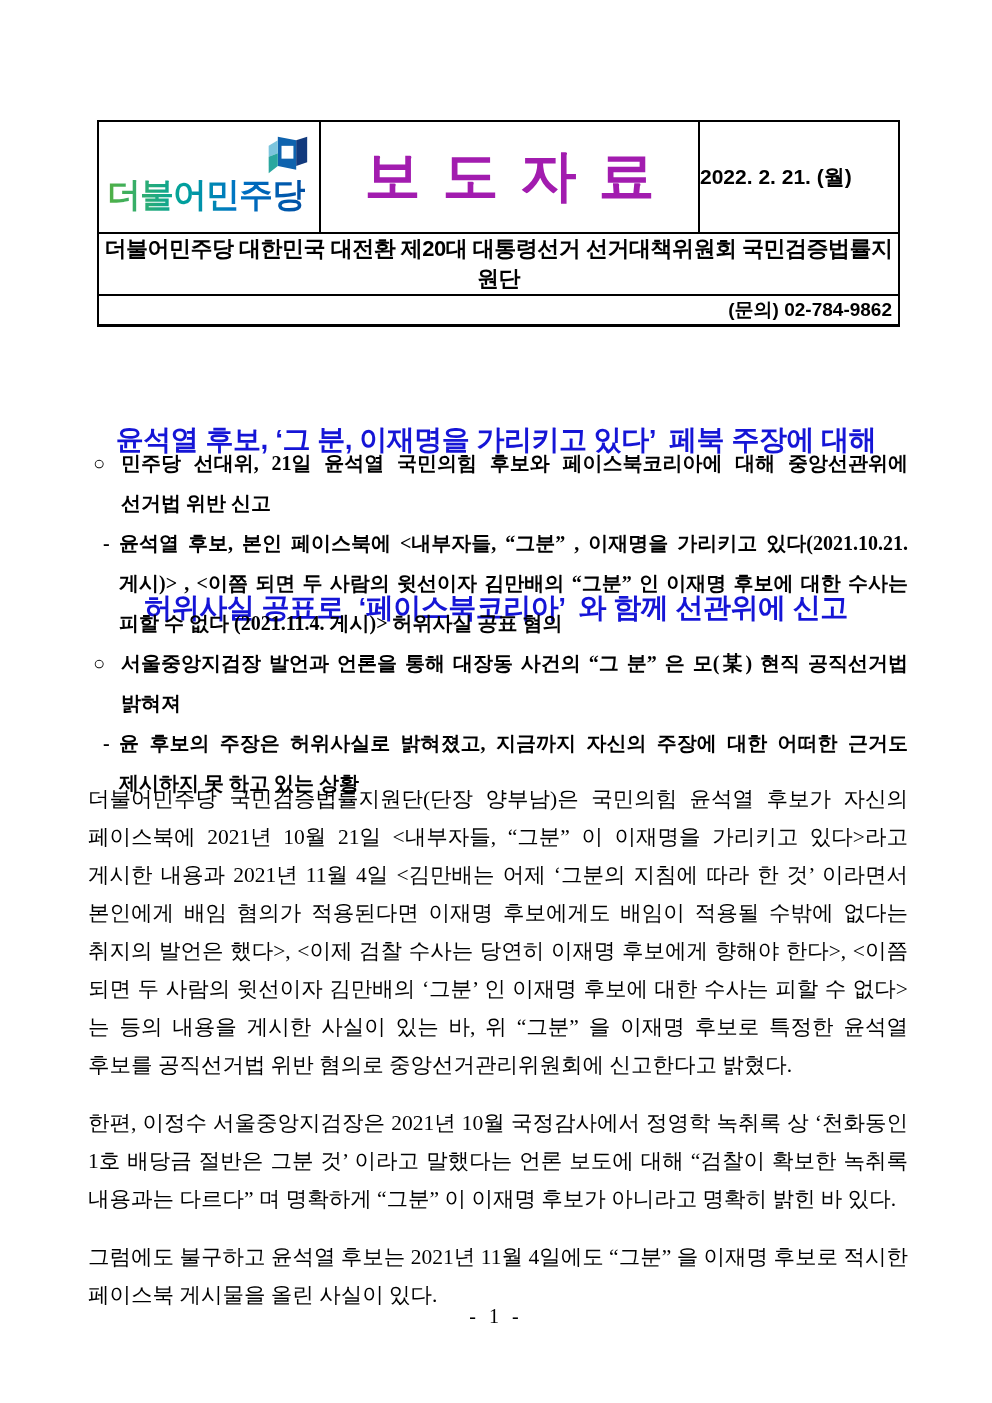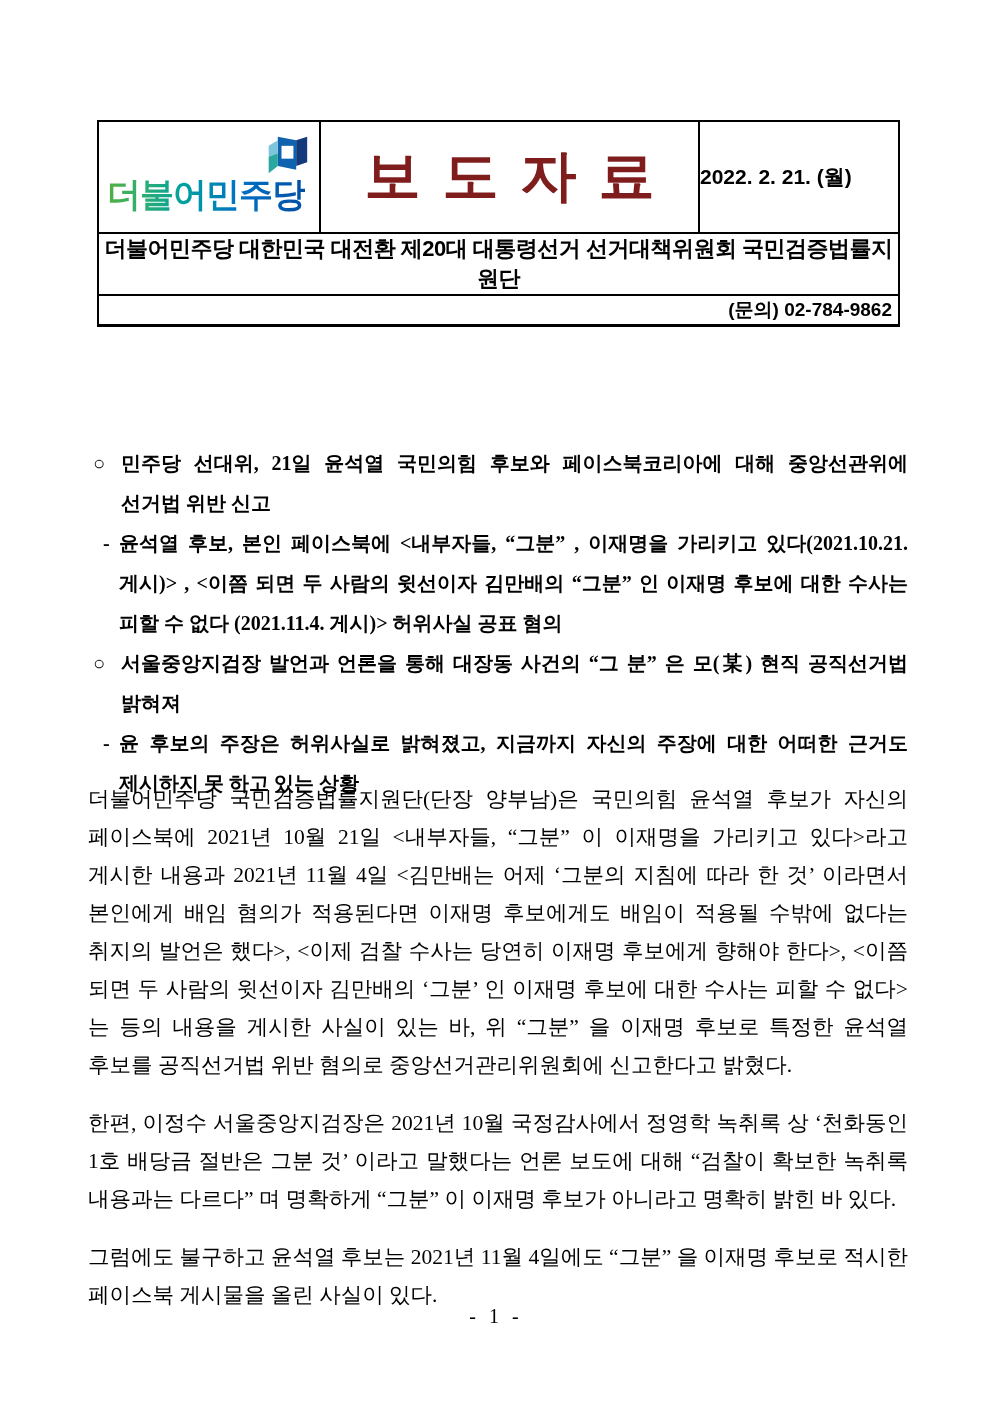--- a/index.html
+++ b/index.html
@@ -43,21 +43,21 @@
     color: #004ea2;
   }
   @supports ((-webkit-background-clip: text) or (background-clip: text)) {
     .logo-text { color: transparent; }
   }
   .logo-flag { position: absolute; right: 10px; top: 10px; width: 44px; height: 46px; }
 
   .doctype-text {
     font-size: 56px; font-weight: 900; letter-spacing: 22px;
     padding-left: 22px; 
-    color: #7f1d1d; white-space: nowrap;
+    color: #a21caf; white-space: nowrap;
   }
   .date-text { font-size: 21px; font-weight: 700; color: #000; }
 
   .row-org td { height: 36px; text-align: center; }
   .org-text { font-size: 22px; font-weight: 700; color: #000; letter-spacing: -0.5px; }
 
   .row-contact td { height: 30px; text-align: right; padding-right: 6px; border-bottom-width: 3px; margin-top: 28px; }
   .contact-text { font-size: 19px; font-weight: 700; color: #000; }
 
   
@@ -149,20 +149,24 @@
         </td>
       </tr>
       <tr class="row-contact">
         <td colspan="3">
           <span class="contact-text">(문의) 02-784-9862</span>
         </td>
       </tr>
     </tbody>
   </table>
 
+  <div class="headline" style="color: rgb(21, 21, 214);">
+    <div>윤석열 후보, ‘그 분, 이재명을 가리키고 있다’  페북 주장에 대해</div>
+    <div>허위사실 공표로  ‘페이스북코리아’  와 함께 선관위에 신고</div>
+  </div>
 
   <div class="summary">
     <div class="summary-item">
       <span class="marker">○</span>
       <div class="content">민주당 선대위, 21일 윤석열 국민의힘 후보와 페이스북코리아에 대해 중앙선관위에 선거법 위반 신고</div>
     </div>
     <div class="summary-item sub">
       <span class="marker">-</span>
       <div class="content">윤석열 후보, 본인 페이스북에 &lt;내부자들, “그분” , 이재명을 가리키고 있다(2021.10.21. 게시)&gt; , &lt;이쯤 되면 두 사람의 윗선이자 김만배의 “그분” 인 이재명 후보에 대한 수사는 피할 수 없다 (2021.11.4. 게시)&gt; 허위사실 공표 혐의</div>
     </div>

